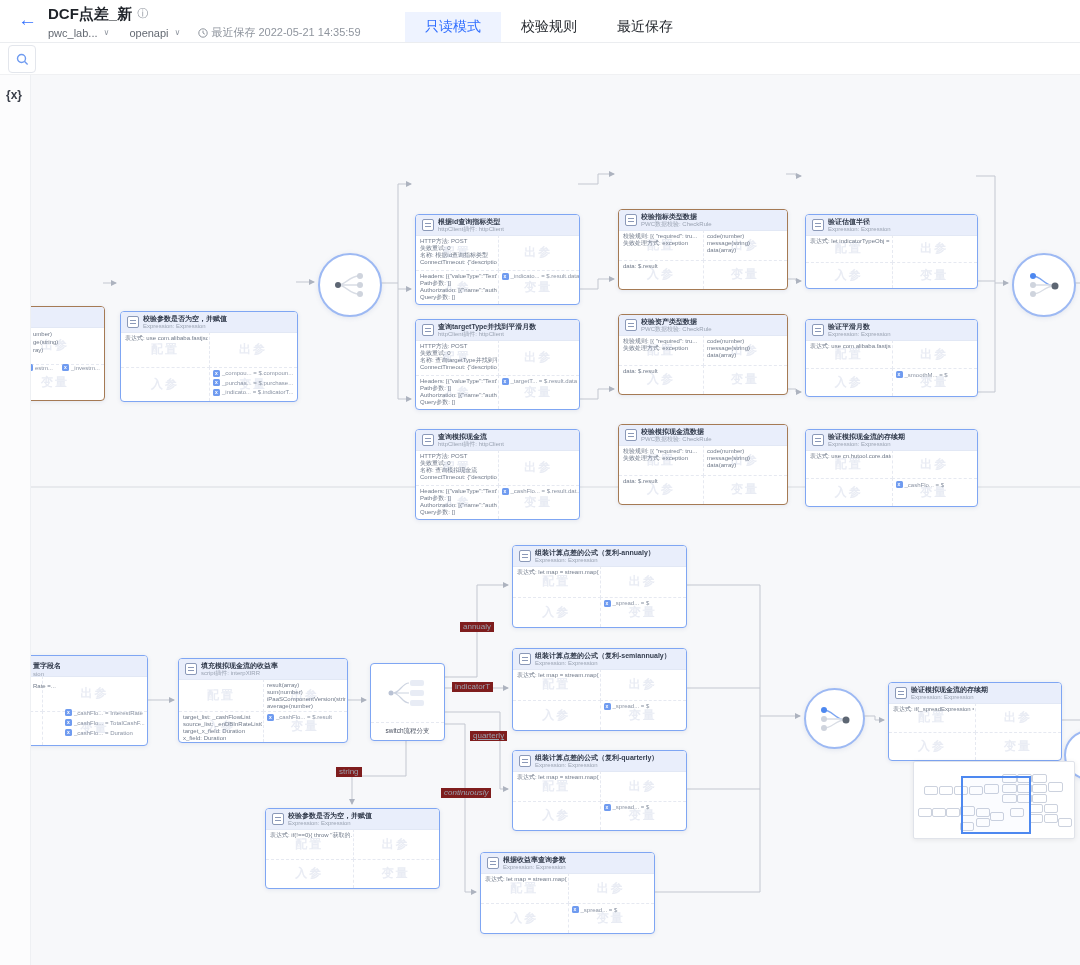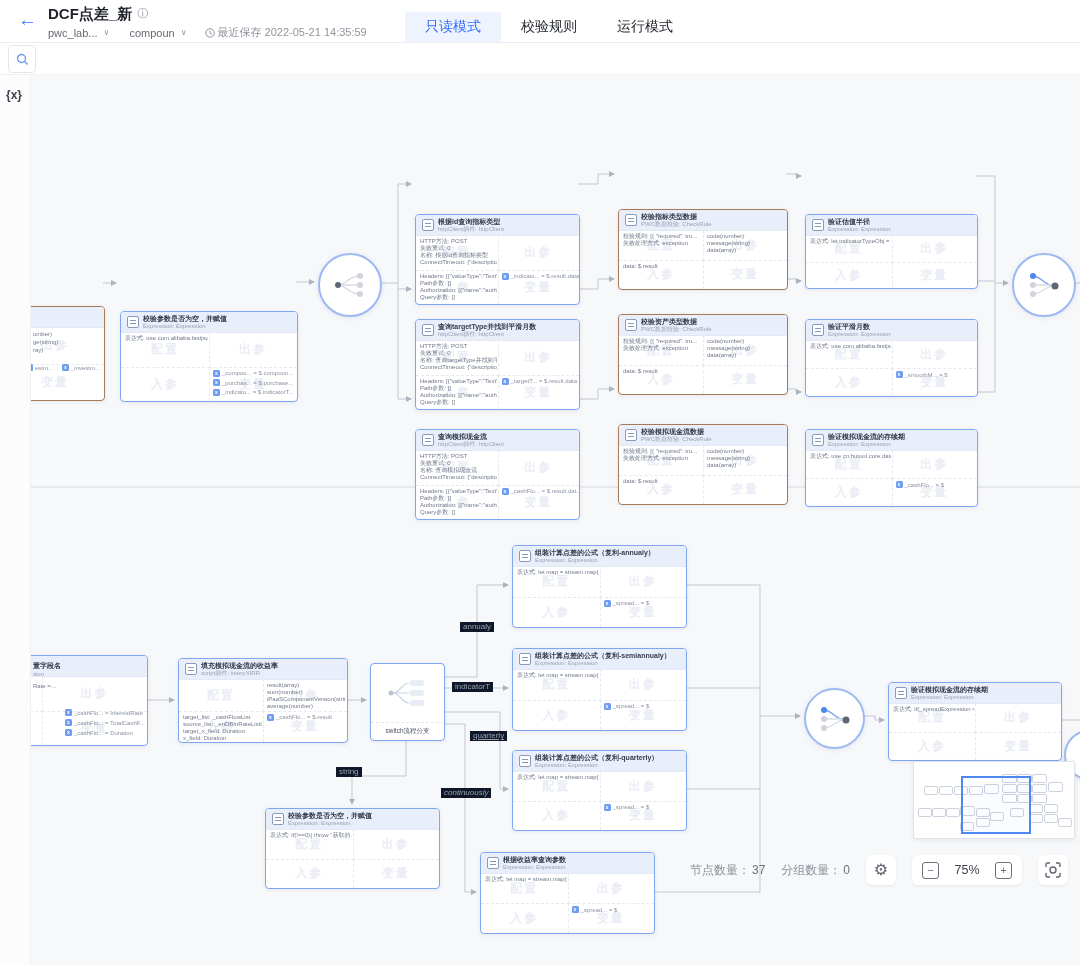--- a/index.html
+++ b/index.html
@@ -55,21 +55,21 @@
     font-size:5px;line-height:7px;text-align:center;font-weight:bold;}
   .tag{font-size:6px;color:#8a93a3;white-space:nowrap;}
   .free{position:absolute;font-size:6px;color:#707a8a;white-space:nowrap;}
   .free.nt{font-size:7px;font-weight:bold;color:#333c4d;}
   .free.ns{font-size:6px;color:#9aa3b2;font-weight:normal;}
   .swn{display:flex;flex-direction:column;justify-content:space-between;align-items:center;}
   .swicon{margin-top:14px;}
   .swlabel{width:100%;text-align:center;font-size:6.5px;color:#4a5160;padding:4px 0;border-top:1px dashed #e6e9f1;white-space:nowrap;}
   .circle{position:absolute;border-radius:50%;background:#fff;border:2px solid #9db9f3;
     box-shadow:0 1px 5px rgba(80,100,160,.13);display:flex;align-items:center;justify-content:center;z-index:2;}
-  .elabel{position:absolute;font-size:8px;color:#9aa1ad;background:#0f172a;padding:0 3px;z-index:3;line-height:10px;white-space:nowrap;}
+  .elabel{position:absolute;font-size:8px;color:#9aa1ad;background:#7f1d1d;padding:0 3px;z-index:3;line-height:10px;white-space:nowrap;}
   
   #minimap{position:absolute;left:913px;top:761px;width:160px;height:76px;background:#fff;
     border:1px solid #e0e3ea;border-radius:2px;box-shadow:0 1px 5px rgba(0,0,0,.08);z-index:8;}
   .mm-box{position:absolute;background:#fff;border:1px solid #ccd2de;border-radius:2px;}
   .mm-view{position:absolute;border:2px solid #4d88f0;background:rgba(130,170,255,.03);}
   
   #statusbar{position:absolute;right:12px;top:855px;height:30px;display:flex;align-items:center;gap:16px;z-index:9;
     font-size:12px;color:#8b909a;}
   .sb-count b{font-weight:normal;color:#6a707c;margin-left:2px;}
   .sbtn{width:30px;height:30px;background:#fff;border-radius:6px;box-shadow:0 1px 3px rgba(0,0,0,.07);
@@ -88,35 +88,35 @@
 
   <div id="header">
     <span class="back">←</span>
     <div class="titlewrap">
       <span class="ptitle">DCF点差_新</span><span class="infoicon">ⓘ</span>
     </div>
     <div class="crumbs">
       <span>pwc_lab...</span>
       <span class="chev">∨</span>
       <span style="width:8px"></span>
-      <span>compoun</span>
+      <span>openapi</span>
       <span class="chev">∨</span>
       <span style="width:6px"></span>
       <span class="saved">
         <svg width="10" height="10" viewBox="0 0 10 10">
             <circle cx="5" cy="5" r="4.2" fill="none" stroke="#8f959e" stroke-width="1"></circle>
             <path d="M5,2.6 V5 L6.8,6.2" stroke="#8f959e" stroke-width="1" fill="none"></path>
           </svg>
         <span>最近保存 2022-05-21 14:35:59</span>
       </span>
     </div>
     <div class="tabs">
       <div class="tab active">只读模式</div>
       <div class="tab">校验规则</div>
-      <div class="tab">运行模式</div>
+      <div class="tab">最近保存</div>
     </div>
   </div>
 
   <div id="searchrow">
     <div class="searchbtn">
       <svg width="13" height="13" viewBox="0 0 13 13">
         <circle cx="5.5" cy="5.5" r="4" fill="none" stroke="#6f9bf0" stroke-width="1.4"></circle>
         <path d="M8.6,8.6 L11.6,11.6" stroke="#6f9bf0" stroke-width="1.4"></path>
       </svg>
     </div>
@@ -898,32 +898,14 @@
       <div class="mm-box" style="left: 46px; top: 60px; width: 12px; height: 7px;"></div>
       <div class="mm-box" style="left: 96px; top: 46px; width: 12px; height: 7px;"></div>
       <div class="mm-box" style="left: 115px; top: 42px; width: 12px; height: 7px;"></div>
       <div class="mm-box" style="left: 130px; top: 42px; width: 12px; height: 7px;"></div>
       <div class="mm-box" style="left: 115px; top: 52px; width: 12px; height: 7px;"></div>
       <div class="mm-box" style="left: 130px; top: 52px; width: 12px; height: 7px;"></div>
       <div class="mm-box" style="left: 144px; top: 56px; width: 12px; height: 7px;"></div>
       <div class="mm-view" style="left: 47px; top: 14px; width: 66px; height: 54px;"></div>
     </div>
 
-  <div id="statusbar">
-    <span class="sb-count"><span>节点数量：</span><b>37</b></span>
-    <span class="sb-count"><span>分组数量：</span><b>0</b></span>
-    <div class="sbtn">
-        <span class="gear">⚙</span>
-      </div>
-    <div class="zoomgrp">
-      <div class="zbtn">−</div>
-      <span class="zval">75%</span>
-      <div class="zbtn">+</div>
-    </div>
-    <div class="sbtn">
-      <svg width="16" height="16" viewBox="0 0 16 16">
-        <path d="M1,5 V2.5 Q1,1 2.5,1 H5 M11,1 H13.5 Q15,1 15,2.5 V5 M15,11 V13.5 Q15,15 13.5,15 H11 M5,15 H2.5 Q1,15 1,13.5 V11" stroke="#5f6673" stroke-width="1.4" fill="none"></path>
-        <circle cx="8" cy="8" r="3" fill="none" stroke="#5f6673" stroke-width="1.4"></circle>
-      </svg>
-    </div>
-  </div>
 
 </div>
 
 </body></html>

